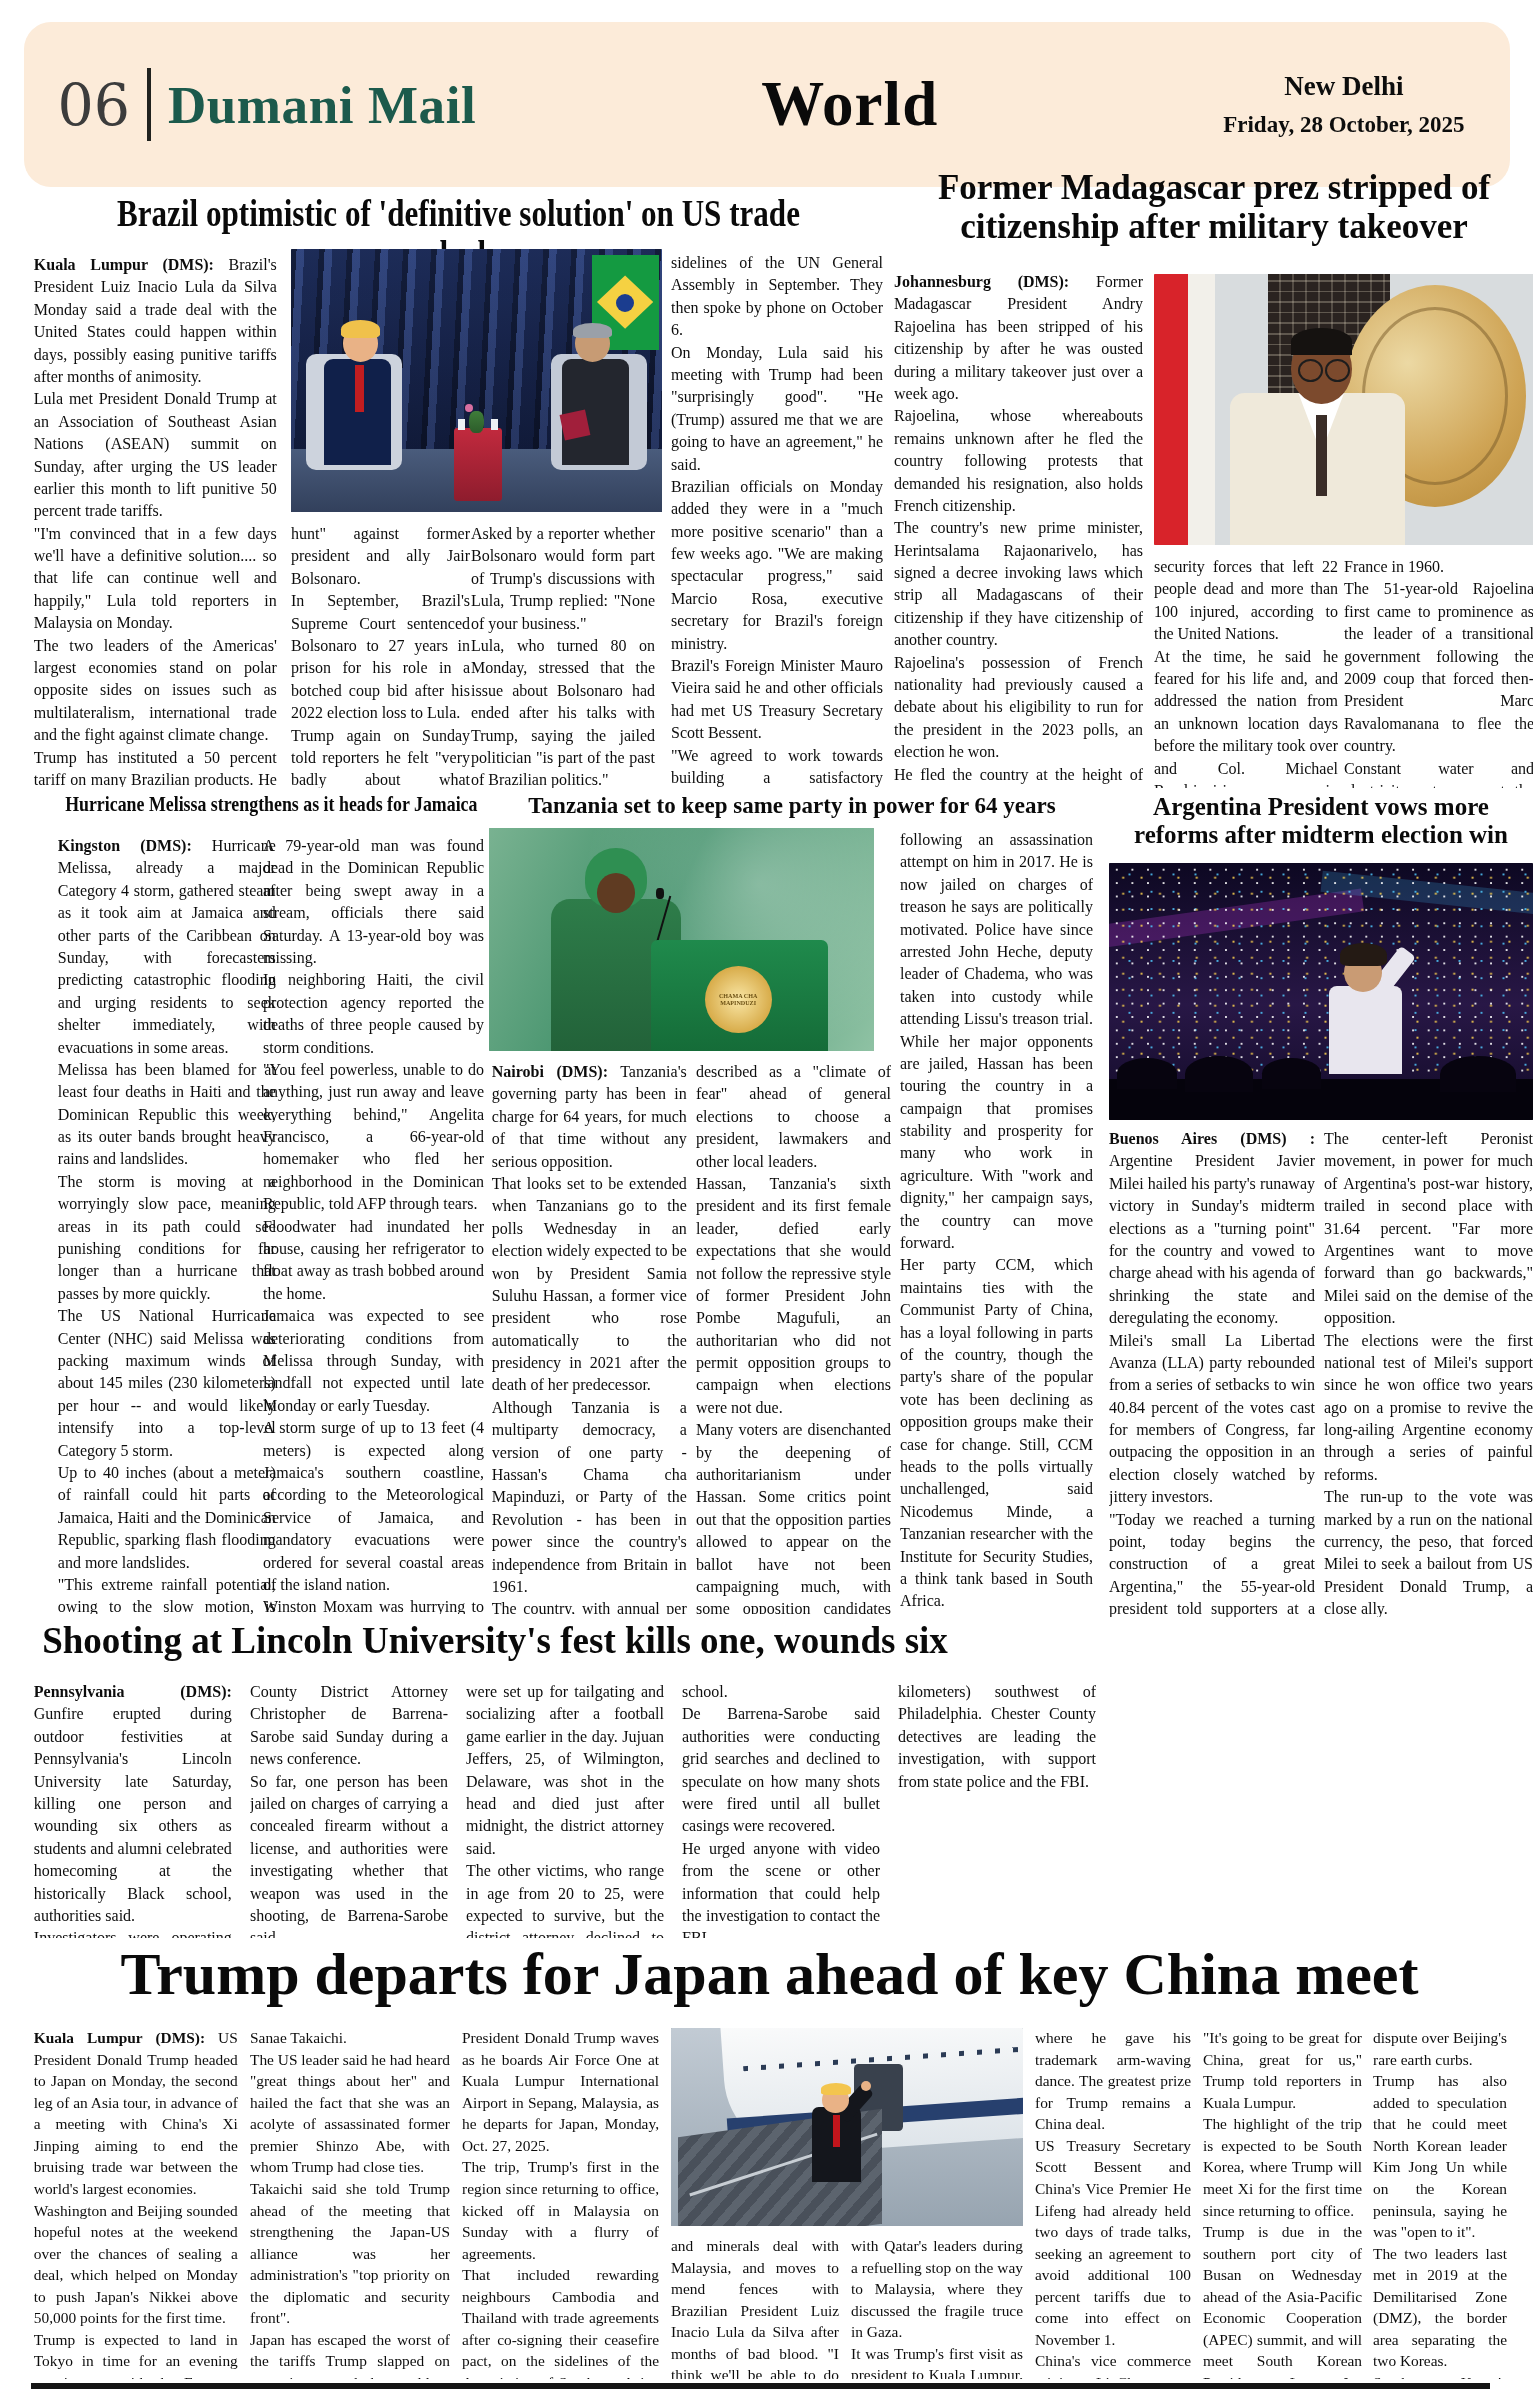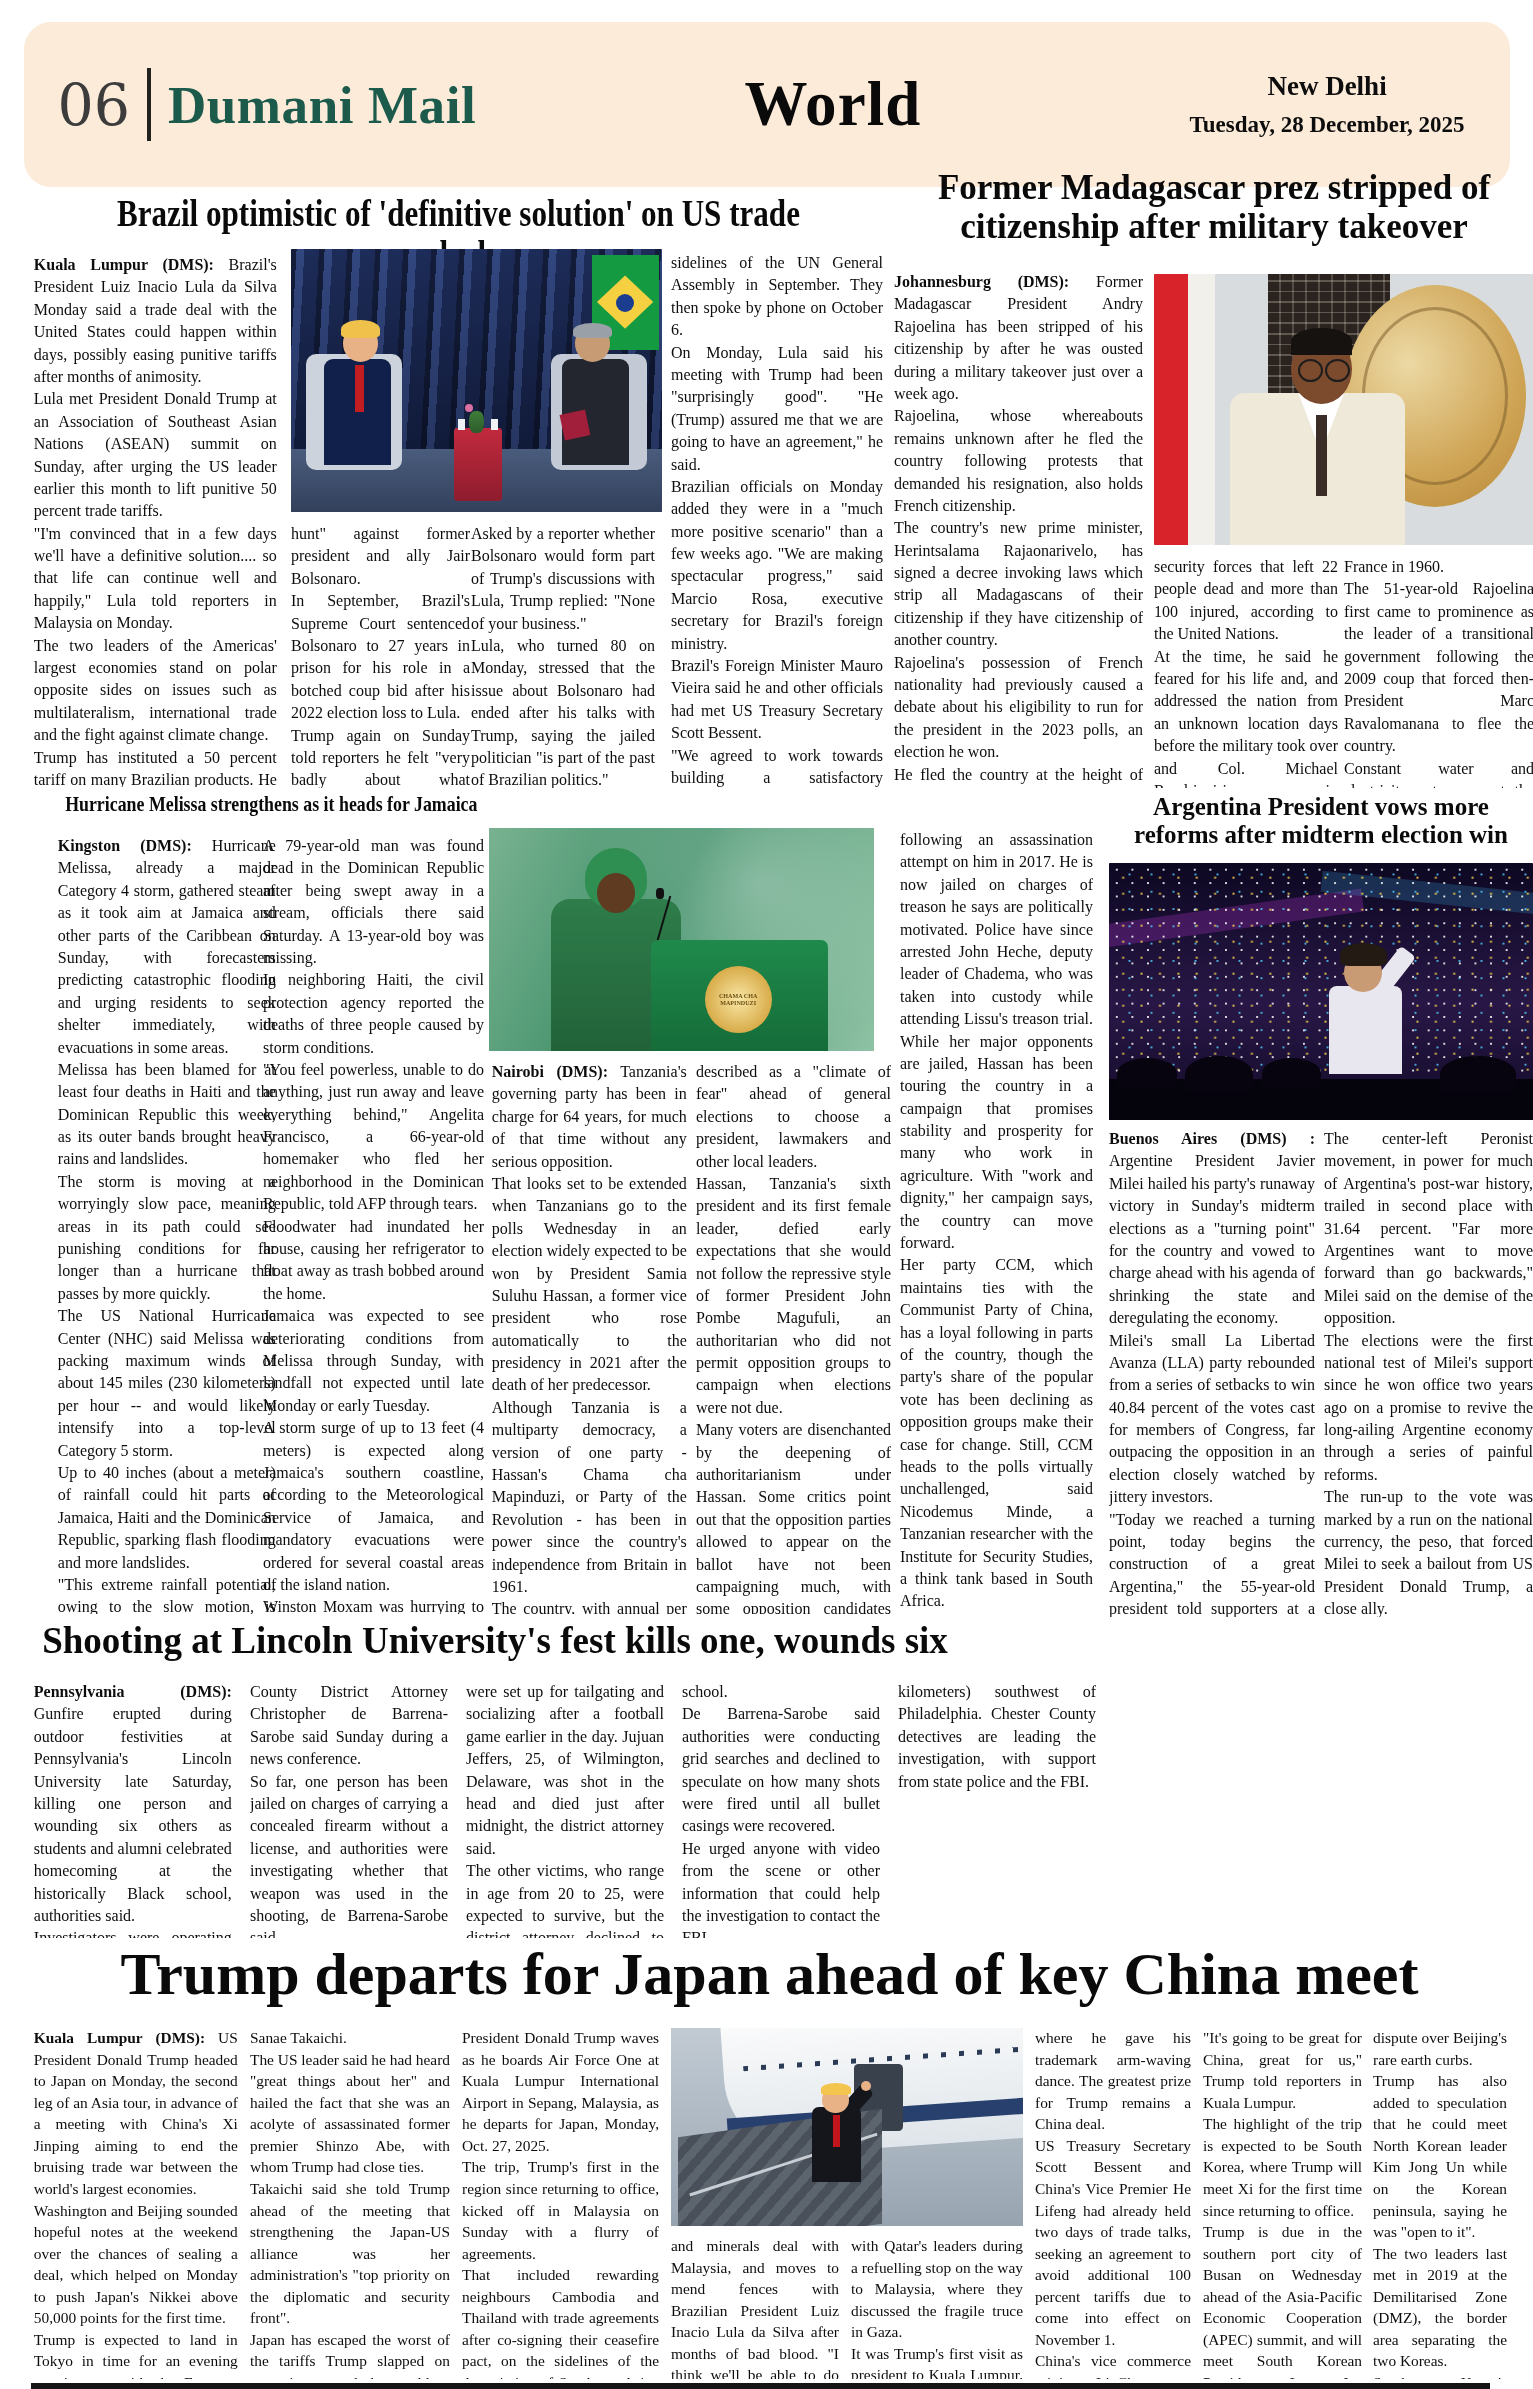--- a/index.html
+++ b/index.html
@@ -41,21 +41,21 @@
     <div class="hdr-left">
       <span class="pageno">06</span>
       <span class="hdr-bar"></span>
       <span class="masthead">Dumani Mail</span>
     </div>
     <div class="hdr-center">
       <span class="section-title">World</span>
     </div>
     <div class="hdr-right">
       <div class="hdr-city">New Delhi</div>
-      <div class="hdr-date">Tuesday, 28 December, 2025</div>
+      <div class="hdr-date">Friday, 28 October, 2025</div>
     </div>
   </div>
 
   <section class="art" style="left:31px;top:193px;width:855px;height:598px;">
     <h1 class="hl" style="font-size:37px;transform:scaleX(.84);transform-origin:50% 50%;">Brazil optimistic of 'definitive solution' on US trade deal</h1>
     <div class="col" style="left:2.8px;top:61px;width:243px;height:533px;">
       <p class="bt"><b class="dl">Kuala Lumpur (DMS):</b> <span class="tx">Brazil's President Luiz Inacio Lula da Silva Monday said a trade deal with the United States could happen within days, possibly easing punitive tariffs after months of animosity.
 Lula met President Donald Trump at an Association of Southeast Asian Nations (ASEAN) summit on Sunday, after urging the US leader earlier this month to lift punitive 50 percent trade tariffs.
 "I'm convinced that in a few days we'll have a definitive solution.... so that life can continue well and happily," Lula told reporters in Malaysia on Monday.
 The two leaders of the Americas' largest economies stand on polar opposite sides on issues such as multilateralism, international trade and the fight against climate change.
@@ -160,20 +160,21 @@
 "You feel powerless, unable to do anything, just run away and leave everything behind," Angelita Francisco, a 66-year-old homemaker who fled her neighborhood in the Dominican Republic, told AFP through tears.
 Floodwater had inundated her house, causing her refrigerator to float away as trash bobbed around the home.
 Jamaica was expected to see deteriorating conditions from Melissa through Sunday, with landfall not expected until late Monday or early Tuesday.
 A storm surge of up to 13 feet (4 meters) is expected along Jamaica's southern coastline, according to the Meteorological Service of Jamaica, and mandatory evacuations were ordered for several coastal areas of the island nation.
 Winston Moxam was hurrying to prepare his home for the coming storm, telling AFP if "I lose my roof, I lose a whole lot of things."
 He said he was particularly worried by warnings it could be worse than 1988's Hurricane Gilbert, which left over 40 dead in Jamaica and killed hundreds more around the Caribbean and in Mexico. The international airport in Kingston closed late Saturday, as did all seaports.</span></p>
     </div>
   </section>
 
   <section class="art" style="left:489px;top:793px;width:606px;height:824px;">
+    <h1 class="hl" style="font-size:23px;white-space:nowrap;">Tanzania set to keep same party in power for 64 years</h1>
 
     <div class="ph" style="left:0;top:35px;width:385px;height:223px;">
       <div class="abs" style="inset:0;background:radial-gradient(circle at 70% 25%,rgba(255,255,255,.30),transparent 55%),linear-gradient(115deg,#79b291,#3f8f68 45%,#8fc2a4);"></div>
       <div class="abs" style="left:16%;bottom:0;width:34%;height:68%;background:linear-gradient(#2e7d4a,#226239);border-radius:19px 19px 0 0;"></div>
       <div class="abs" style="left:25%;bottom:64%;width:16%;height:27%;background:#2f8f52;border-radius:50% 50% 42% 42%;"></div>
       <div class="abs" style="left:28%;bottom:62%;width:10%;height:18%;background:#5f3b22;border-radius:50%;"></div>
       <div class="abs" style="left:45%;bottom:46%;width:2.2px;height:53px;background:#111;transform:rotate(16deg);"></div>
       <div class="abs" style="left:43.4%;bottom:68%;width:7.8px;height:11.2px;background:#111;border-radius:40%;"></div>
       <div class="abs" style="left:42%;bottom:0;width:46%;height:50%;background:linear-gradient(#1f8a4c,#156c38);border-radius:6.7px 6.7px 0 0;"></div>
       <div class="abs" style="left:56%;bottom:8%;width:67px;height:67px;border-radius:50%;background:radial-gradient(#f9e6a5,#d8ac4a 70%,#b9893a);display:flex;align-items:center;justify-content:center;padding:4.5px;box-sizing:border-box;">

